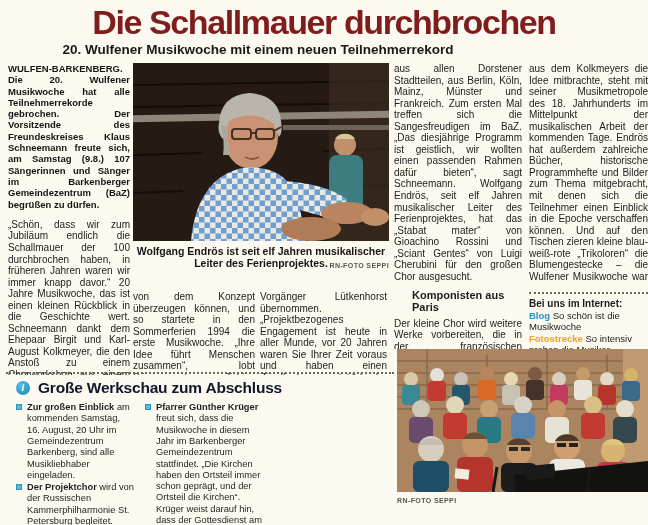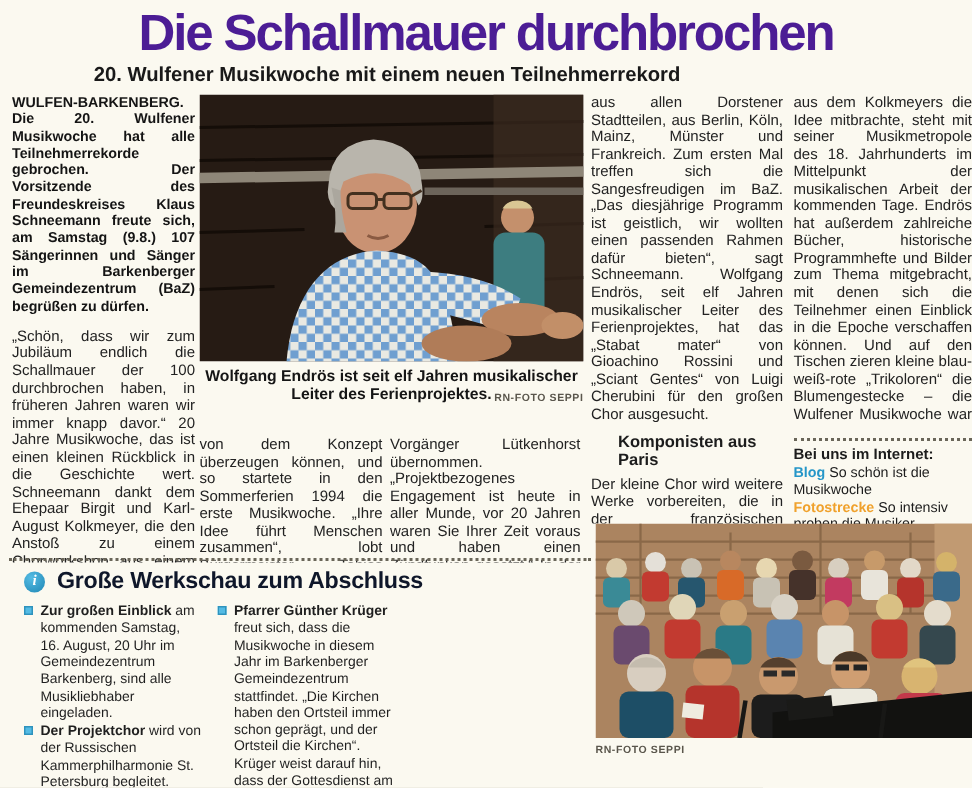--- a/index.html
+++ b/index.html
@@ -1,20 +1,20 @@
 <!DOCTYPE html>
 <html lang="de"><head>
 <meta charset="utf-8">
 <style>
   html,body{margin:0;padding:0;background:#e8e6dc;}
   .page{position:relative;width:648px;height:525px;background:#fbf9f0;overflow:hidden;
         font-family:"Liberation Sans",sans-serif;color:#1c1c1c;}
   
   .headline{position:absolute;top:4px;left:0;width:648px;text-align:center;margin:0;
-            font:800 34px/1.1 "Liberation Sans",sans-serif;letter-spacing:-1.4px;color:#4c1d95;}
+            font:800 34px/1.1 "Liberation Sans",sans-serif;letter-spacing:-1.4px;color:#7f1d1d;}
   .subheadline{position:absolute;top:43px;left:0;width:516px;text-align:center;margin:0;
             font:700 13.5px/1.1 "Liberation Sans",sans-serif;color:#191919;}
   
   .col{position:absolute;text-align:justify;}
   .col p{margin:0;}
   .serif{font-family:Liberation Sans, sans-serif;font-size:10px;line-height:11.55px;color:#222;}
   .lead{font:700 9.5px/11.3px "Liberation Sans",sans-serif;color:#141414;margin-bottom:9px !important;}
   .col1{left:8px;top:63px;width:122px;height:312px;overflow:hidden;}
   .col2{left:133px;top:291px;width:122px;height:84px;overflow:hidden;}
   .col3{left:260px;top:291px;width:127px;height:84px;overflow:hidden;}

